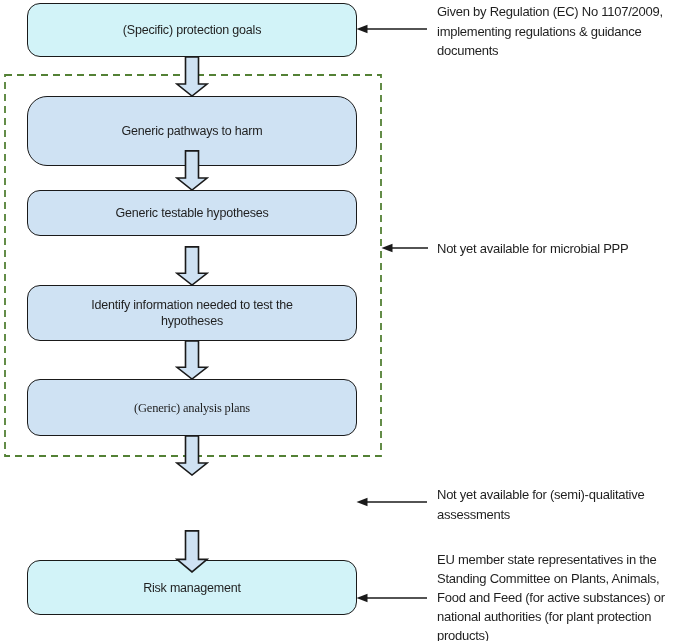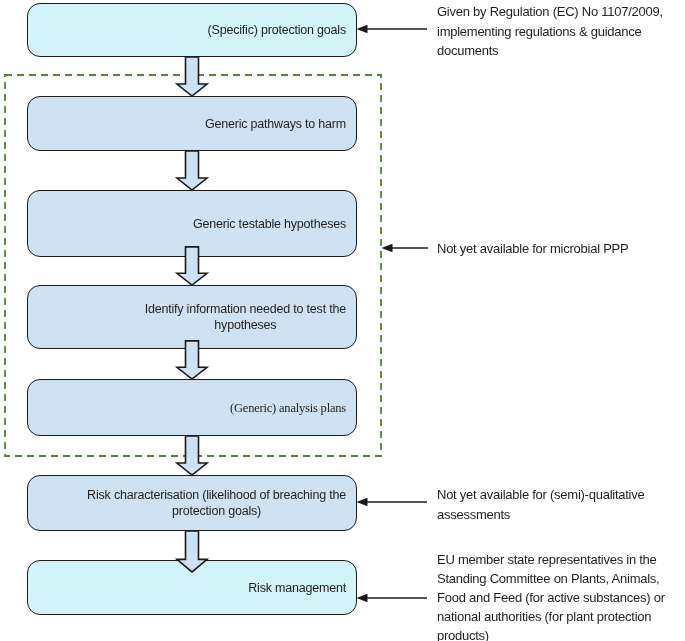--- a/index.html
+++ b/index.html
@@ -4,21 +4,21 @@
 <style>
   html, body { margin:0; padding:0; background:#ffffff; }
   .canvas {
     position:relative; width:685px; height:641px; background:#ffffff;
     font-family:"Liberation Sans", sans-serif; color:#1f1f1f; overflow:hidden;
   }
   .abs { position:absolute; }
   .flow-box {
     position:absolute; left:27px; width:330px; box-sizing:border-box;
     border:1.8px solid #1a1a1a; border-radius:13px;
-    display:flex; align-items:center; justify-content:flex-end;
+    display:flex; align-items:center; justify-content:center;
     text-align:center; padding:2px 10px;
   }
   .flow-box span {
     font-size:12.5px; letter-spacing:-0.2px; line-height:16px; white-space:pre-line;
   }
   .cyan { background:#d2f3f8; }
   .blue { background:#cfe2f3; }
   .annotation {
     position:absolute; width:250px; font-size:13px; letter-spacing:-0.25px;
     line-height:19.5px; white-space:pre-line;
@@ -30,36 +30,32 @@
 
 <div class="canvas">
 
   <svg class="abs" style="left:4px; top:74px;" width="378" height="383" viewBox="0 0 378 383">
     <rect x="1" y="1" width="376" height="381" fill="none" stroke="#538135" stroke-width="1.8" stroke-dasharray="7 5"></rect>
   </svg>
 
   <div class="flow-box cyan" style="top:3px; height:54px;">
     <span>(Specific) protection goals</span>
   </div>
-  <div class="flow-box blue" style="top:96px; height:55px;">
+  <div class="flow-box blue" style="top:96px; height:70px;border-radius:20px;">
     <span>Generic pathways to harm</span>
   </div>
-  <div class="flow-box blue" style="top:190px; height:67px;">
+  <div class="flow-box blue" style="top:190px; height:46px;">
     <span>Generic testable hypotheses</span>
   </div>
-  <div class="flow-box blue" style="top:285px; height:64px;">
+  <div class="flow-box blue" style="top:285px; height:56px;">
     <span>Identify information needed to test the
 hypotheses</span>
   </div>
   <div class="flow-box blue" style="top:379px; height:57px;font-family:Liberation Serif, serif;">
     <span>(Generic) analysis plans</span>
-  </div>
-  <div class="flow-box blue" style="top:475px; height:56px;">
-    <span>Risk characterisation (likelihood of breaching the
-protection goals)</span>
   </div>
   <div class="flow-box cyan" style="top:560px; height:55px;">
     <span>Risk management</span>
   </div>
 
   <svg class="abs" style="left:175px; top:56px;" width="34" height="41" viewBox="0 0 34 41" preserveAspectRatio="none">
     <polygon points="10.5,0.9 23.5,0.9 23.5,28 32,28 17,40 2,28 10.5,28" fill="#cfe2f3" stroke="#1a1a1a" stroke-width="1.6"></polygon>
   </svg>
   <svg class="abs" style="left:175px; top:150px;" width="34" height="41" viewBox="0 0 34 41" preserveAspectRatio="none">
     <polygon points="10.5,0.9 23.5,0.9 23.5,28 32,28 17,40 2,28 10.5,28" fill="#cfe2f3" stroke="#1a1a1a" stroke-width="1.6"></polygon>

